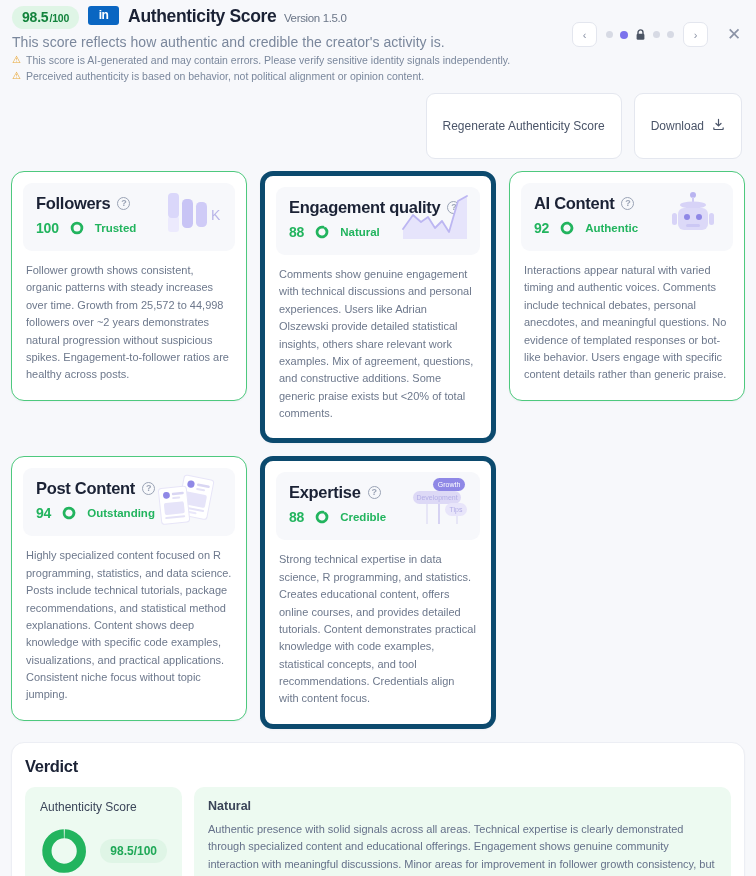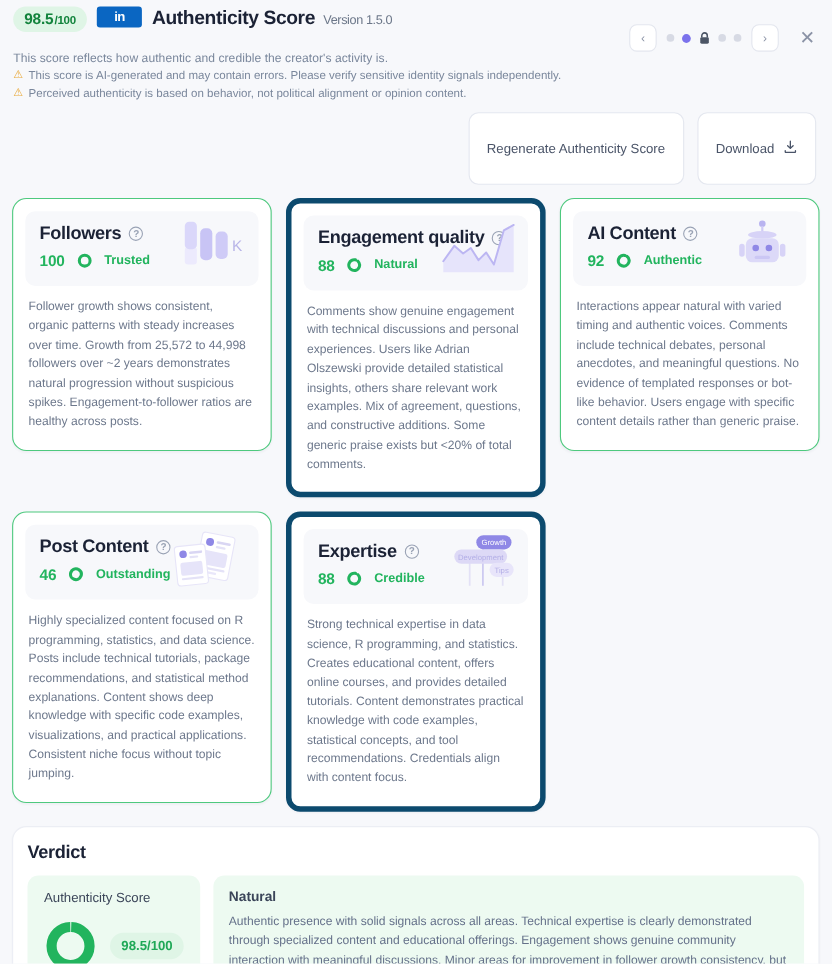--- a/index.html
+++ b/index.html
@@ -16,29 +16,29 @@
   .header { padding: 6px 12px 0 12px; position: relative; }
   .header-top { display: flex; align-items: flex-start; gap: 9px; }
   .score-pill {
     background: #dff5e6; color: #12833c;
     border-radius: 14px; padding: 3px 10px 4px 10px;
     display: flex; align-items: baseline; gap: 1px;
     font-size: 14px; font-weight: 600; letter-spacing: -.2px;
   }
   .score-pill .frac { font-size: 10.5px; font-weight: 600; }
   .li-logo {
-    width: 41px; height: 19px; border-radius: 3px;
+    width: 31px; height: 19px; border-radius: 3px;
     background: #0a66c2; color: #fff;
     font-size: 12px; font-weight: 700; line-height: 19px;
     text-align: center; font-family: "Liberation Sans", sans-serif;
     letter-spacing: -.5px;
   }
   .app-title { font-size: 17.5px; font-weight: 700; color: #1b2235; letter-spacing: -.35px; }
   .app-version { font-size: 11.5px; color: #6b7688; font-weight: 400; margin-left: 3px; }
-  .subtitle { font-size: 11px; color: #7a879c; margin-top: 18px; letter-spacing: .05px; }
+  .subtitle { font-size: 14px; color: #7a879c; margin-top: 5px; letter-spacing: .05px; }
   .warn { font-size: 10.5px; color: #7a879c; margin-top: 4px; display: flex; align-items: center; gap: 5px; }
   .warn .tri { color: #e9a93a; font-size: 10px; line-height: 1; }
 
   
   .nav-cluster {
     position: absolute; top: 22px; right: 48px;
     display: flex; align-items: center; gap: 9px;
   }
   .nav-btn {
     width: 25px; height: 25px; border-radius: 7px;
@@ -265,21 +265,21 @@
     <div class="card-body">Interactions appear natural with varied timing and authentic voices. Comments include technical debates, personal anecdotes, and meaningful questions. No evidence of templated responses or bot-like behavior. Users engage with specific content details rather than generic praise.</div>
   </div>
 
   <div class="card flagged">
     <div class="card-head">
       <div class="card-title">
         <span>Post Content</span>
         <span class="help-icon">?</span>
       </div>
       <div class="score-row">
-        <span class="score-num">46</span>
+        <span class="score-num">94</span>
         <svg class="ring" viewBox="0 0 20 20">
           <circle cx="10" cy="10" r="7" fill="none" stroke="#22b45e" stroke-width="4" stroke-dasharray="41 3" stroke-dashoffset="-1.5" transform="rotate(-70 10 10)" stroke-linecap="round"></circle>
         </svg>
         <span class="score-label">Outstanding</span>
       </div>
       <div class="head-art">
         <svg width="68" height="54" viewBox="0 0 68 54" aria-hidden="true">
           <g transform="rotate(11 38 27)">
             <rect x="24" y="4" width="30" height="40" rx="3" fill="#ffffff" stroke="#e7e5f8"></rect>
             <circle cx="32" cy="12" r="3.6" fill="#8f88e6"></circle>

